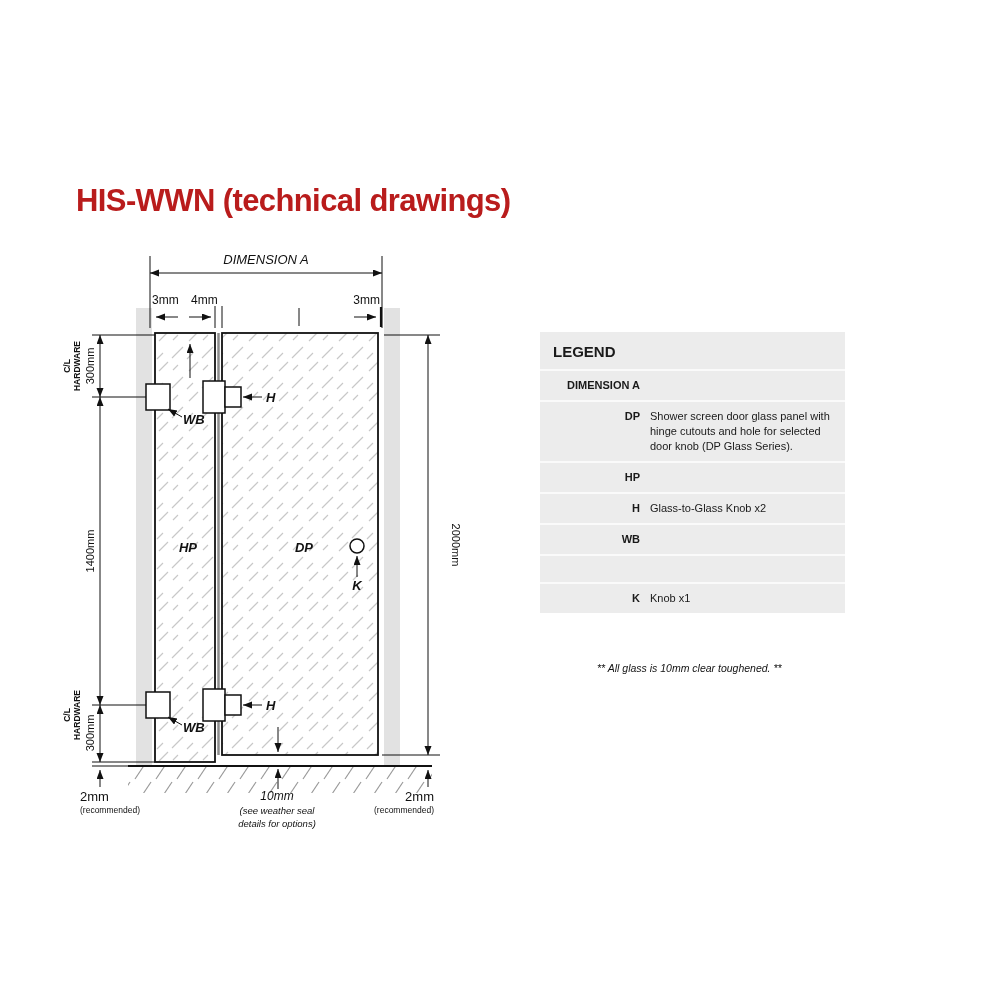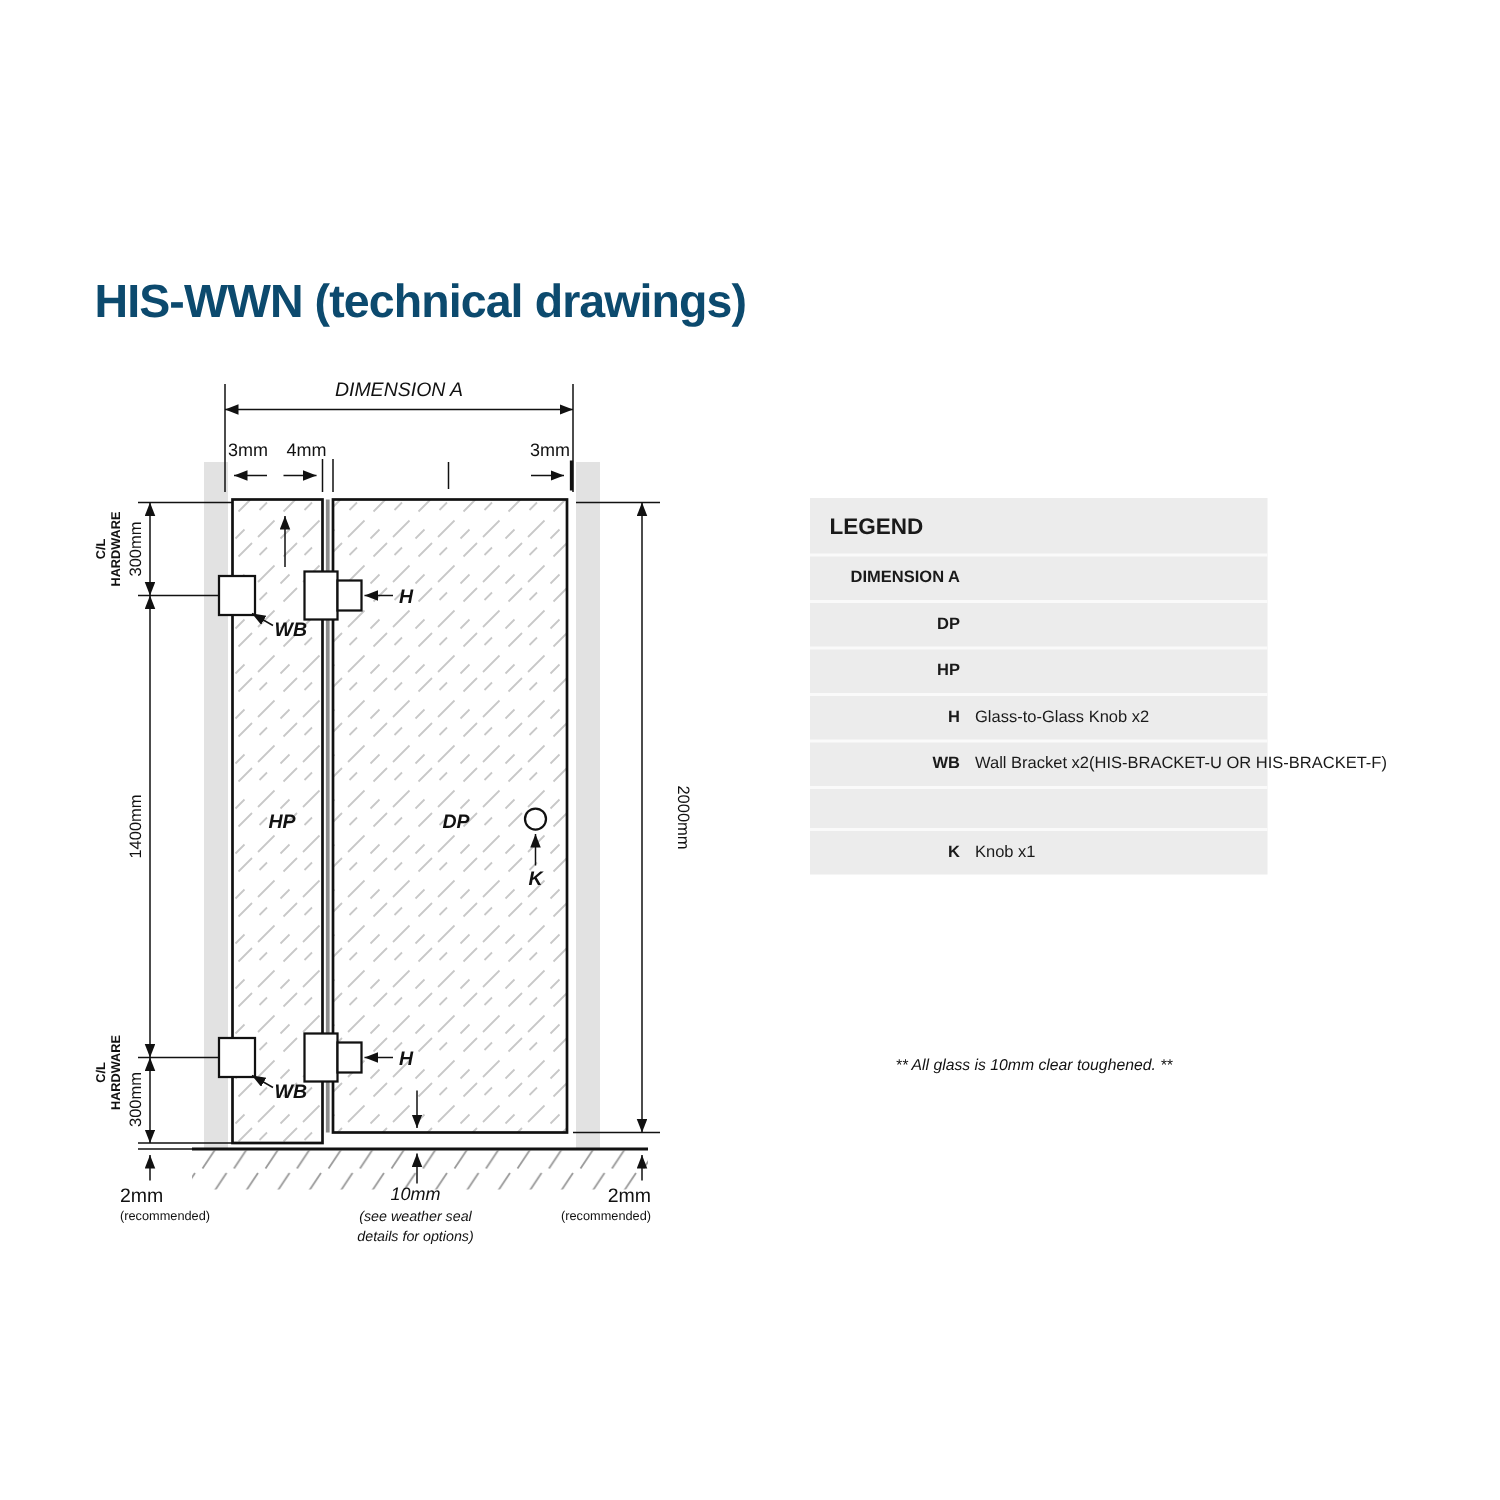--- a/index.html
+++ b/index.html
@@ -1,20 +1,20 @@
 <!DOCTYPE html>
 <html style="--wall: #e2e2e2; --legendbg: #ececec;"><head>
 <meta charset="utf-8">
 <style>
   html,body{margin:0;padding:0}
   body{width:1000px;height:1000px;background:#fff;position:relative;
        font-family:"Liberation Sans", sans-serif;color:#111}
 
-  .page-title{position:absolute;left:63px;top:183px;font-size:31px;font-weight:bold;
-              letter-spacing:-0.6px;color:#0c4a6e;white-space:nowrap}
+  .page-title{position:absolute;left:76px;top:183px;font-size:31px;font-weight:bold;
+              letter-spacing:-0.6px;color:#b91c1c;white-space:nowrap}
 
   .drawing{position:absolute;left:50px;top:240px}
 
   
   .ln{stroke:#111;stroke-width:1;fill:none}
   .ln2{stroke:#111;stroke-width:2;fill:none}
   .tick{stroke:#111;stroke-width:1;fill:none}
   .tickb{stroke:#111;stroke-width:2.2;fill:none}
   .wall{fill:var(--wall,#e2e2e2)}
   .glassbg{fill:#fff}
@@ -36,21 +36,21 @@
   .legend{position:absolute;left:540px;top:332px;width:305px;
           background:var(--legendbg,#ececec);color:#1a1a1a}
   .legend-title{font-weight:bold;font-size:15px;padding:11px 2px 9px 13px}
   .lrow{display:grid;grid-template-columns:100px 1fr;column-gap:10px;
         border-top:2px solid #fafafa;padding:7px 6px 7px 0;
         font-size:11px;line-height:15px}
   .lkey{text-align:right;font-weight:bold}
   .ldesc{padding-right:6px}
   .nowrap{white-space:nowrap;overflow:visible;padding-right:0}
   .lrow.empty{min-height:12px}
-  .footnote{position:absolute;left:597px;top:704px;font-size:10.5px;
+  .footnote{position:absolute;left:597px;top:662px;font-size:10.5px;
             font-style:italic;white-space:nowrap}
 </style>
 </head>
 <body>
 
 <div class="page-title">HIS-WWN (technical drawings)</div>
 
 <svg class="drawing" width="420" height="620" viewBox="0 0 420 620" xmlns="http://www.w3.org/2000/svg">
   <defs>
     <marker id="ae" markerUnits="userSpaceOnUse" markerWidth="10" markerHeight="8" refX="9" refY="3.5" orient="auto">
@@ -174,31 +174,31 @@
 </svg>
 
 <div class="legend">
   <div class="legend-title">LEGEND</div>
 
   <div class="lrow">
     <div class="lkey">DIMENSION A</div>
   </div>
   <div class="lrow">
     <div class="lkey">DP</div>
+    <div class="ldesc">Shower screen door glass panel with hinge cutouts and hole for selected door knob (DP Glass Series).</div>
   </div>
   <div class="lrow">
     <div class="lkey">HP</div>
   </div>
   <div class="lrow">
     <div class="lkey">H</div>
     <div class="ldesc">Glass-to-Glass Knob x2</div>
   </div>
   <div class="lrow">
     <div class="lkey">WB</div>
-    <div class="ldesc nowrap">Wall Bracket x2(HIS-BRACKET-U OR HIS-BRACKET-F)</div>
   </div>
   <div class="lrow empty">
     <div class="lkey"></div>
     <div class="ldesc"></div>
   </div>
   <div class="lrow">
     <div class="lkey">K</div>
     <div class="ldesc">Knob x1</div>
   </div>
 </div>

